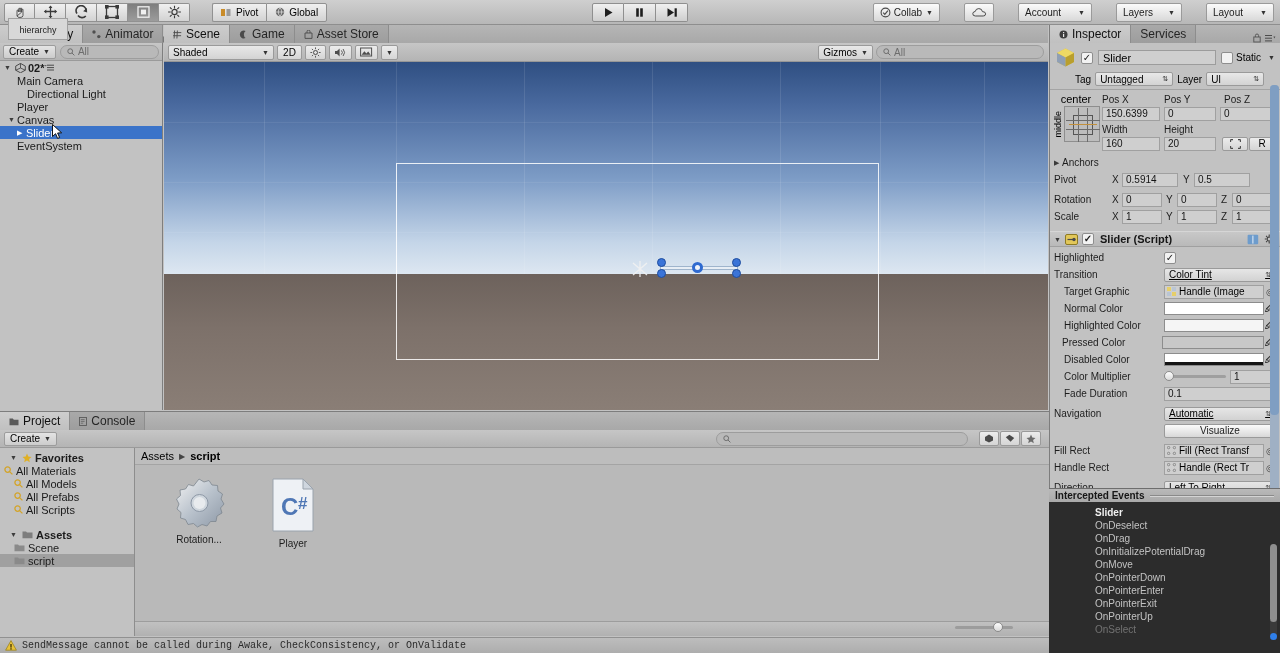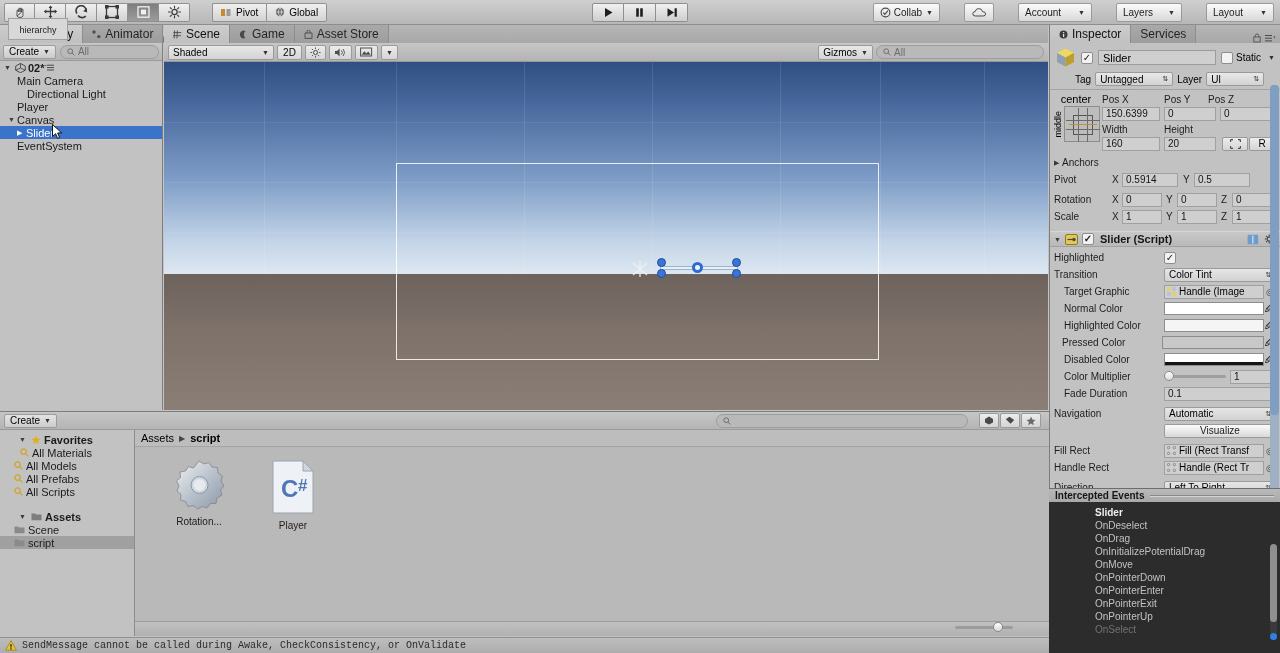--- a/index.html
+++ b/index.html
@@ -225,21 +225,21 @@
   .row { display:flex; align-items:center; height:15px; margin-bottom:2px; }
   .lbl { font-size:10px; color:#1d1d1d; }
   .field {
     height:14px; background:#cfcfcf; border:1px solid #a0a0a0;
     font-size:10px; padding:0 3px; display:flex; align-items:center; color:#141414;
   }
   .drop {
     height:14px; background:linear-gradient(#e6e6e6,#d2d2d2);
     border:1px solid #9a9a9a; border-radius:2px;
     font-size:10px; padding:0 4px;
-    display:flex; align-items:center; justify-content:space-between; cursor:default;
+    display:flex; align-items:center; justify-content:space-between; cursor:default;text-decoration:underline;
   }
   .objfield {
     height:14px; background:#cfcfcf; border:1px solid #a0a0a0;
     font-size:10px; padding:0 2px; display:flex; align-items:center; gap:3px;
     overflow:hidden; white-space:nowrap;
   }
   .colorfield { height:13px; border:1px solid #8d8d8d; background:#fff; }
   .eyedrop { width:12px; text-align:center; font-size:10px; }
 
   .anchor-preset {
@@ -289,21 +289,21 @@
     padding:0 4px; background:linear-gradient(#c6c6c6,#b4b4b4);
     border-bottom:1px solid #9a9a9a; position:relative;
   }
   .proj-body { flex:1; display:flex; overflow:hidden; }
   .proj-tree {
     width:135px; background:#c2c2c2; border-right:1px solid #8d8d8d;
     padding-top:3px;
   }
   .tree-row {
     height:13px; display:flex; align-items:center; gap:3px;
-    font-size:11px; padding-left:19px; color:#1b1b1b; cursor:default; white-space:nowrap;
+    font-size:11px; padding-left:10px; color:#1b1b1b; cursor:default; white-space:nowrap;
   }
   .tree-row.bold { font-weight:bold; }
   .tree-row.selected { background:#a0a0a0; }
   .proj-right { flex:1; background:#b9b9b9; display:flex; flex-direction:column; }
   .breadcrumb {
     height:17px; display:flex; align-items:center; gap:5px;
     padding:0 6px; font-size:11px; background:#bdbdbd;
     border-bottom:1px solid #a4a4a4;
   }
   .assets-grid { flex:1; padding:12px 0 0 28px; display:flex; gap:22px; }
@@ -711,21 +711,21 @@
               <div class="ap-l" style="left:1px;top:13px;width:34px;height:1px"></div>
               <div class="ap-l" style="left:1px;top:22px;width:34px;height:1px"></div>
               <div style="position:absolute;left:4px;top:17px;width:28px;height:1px;background:#c2903c"></div>
             </div>
           </div>
         </div>
 
         <div style="flex:1">
           <div class="row" style="height:13px;margin-bottom:0">
             <span class="lbl" style="width:62px">Pos X</span>
-            <span class="lbl" style="width:44px">Pos Y</span>
+            <span class="lbl" style="width:60px">Pos Y</span>
             <span class="lbl">Pos Z</span>
           </div>
           <div class="row">
             <div class="field" style="width:58px">
                 <span>150.6399</span>
               </div>
             <div class="field" style="width:52px;margin-left:4px">
                 <span>0</span>
               </div>
             <div class="field" style="width:52px;margin-left:4px">
@@ -968,20 +968,35 @@
       <div class="ev-row">OnPointerUp</div>
       <div class="ev-row" style="opacity:.45">OnSelect</div>
       <div class="ev-scroll">
         <div class="ev-thumb"></div>
         <div class="ev-dot"></div>
       </div>
     </div>
   </div>
 
   <div class="project">
+    <div class="panel-tabs">
+      <div class="tab active">
+        <svg width="10" height="9" viewBox="0 0 10 9">
+            <path d="M0.5 1.6 H3.8 L4.8 2.8 H9.5 V8.2 H0.5 Z" fill="#5a5a5a"></path>
+          </svg>
+        <span>Project</span>
+      </div>
+      <div class="tab">
+        <svg width="8" height="9" viewBox="0 0 8 9">
+            <rect x="0.5" y="0.5" width="7" height="8" fill="none" stroke="#5a5a5a" stroke-width="0.9"></rect>
+            <path d="M1.8 2.6 H5.6 M1.8 4.4 H5.6 M1.8 6.2 H4.2" stroke="#5a5a5a" stroke-width="0.7"></path>
+          </svg>
+        <span>Console</span>
+      </div>
+    </div>
 
     <div class="proj-toolbar">
       <div class="create-btn">
         <span>Create</span>
         <span class="caret">▼</span>
       </div>
       <div style="flex:1"></div>
       <div class="search-pill" style="width:252px;flex:none">
         <svg width="8" height="8" viewBox="0 0 8 8">
             <circle cx="3.2" cy="3.2" r="2.4" fill="none" stroke="#6e6e6e" stroke-width="1"></circle>
@@ -1010,21 +1025,21 @@
 
     <div class="proj-body">
       <div class="proj-tree">
         <div class="tree-row bold">
           <span class="arrow">▼</span>
           <svg width="10" height="10" viewBox="0 0 10 10">
               <path d="M5 0.6 L6.3 3.6 L9.5 3.9 L7.1 6 L7.8 9.2 L5 7.5 L2.2 9.2 L2.9 6 L0.5 3.9 L3.7 3.6 Z" fill="#e0b024"></path>
             </svg>
           <span>Favorites</span>
         </div>
-        <div class="tree-row" style="padding-left:20px">
+        <div class="tree-row" style="padding-left:4px">
           <svg width="9" height="9" viewBox="0 0 9 9">
               <circle cx="3.6" cy="3.6" r="2.7" fill="none" stroke="#d3a42a" stroke-width="1.3"></circle>
               <path d="M5.6 5.6 L8.4 8.4" stroke="#d3a42a" stroke-width="1.3"></path>
             </svg>
           <span>All Materials</span>
         </div>
         <div class="tree-row" style="padding-left:14px">
           <svg width="9" height="9" viewBox="0 0 9 9">
               <circle cx="3.6" cy="3.6" r="2.7" fill="none" stroke="#d3a42a" stroke-width="1.3"></circle>
               <path d="M5.6 5.6 L8.4 8.4" stroke="#d3a42a" stroke-width="1.3"></path>

